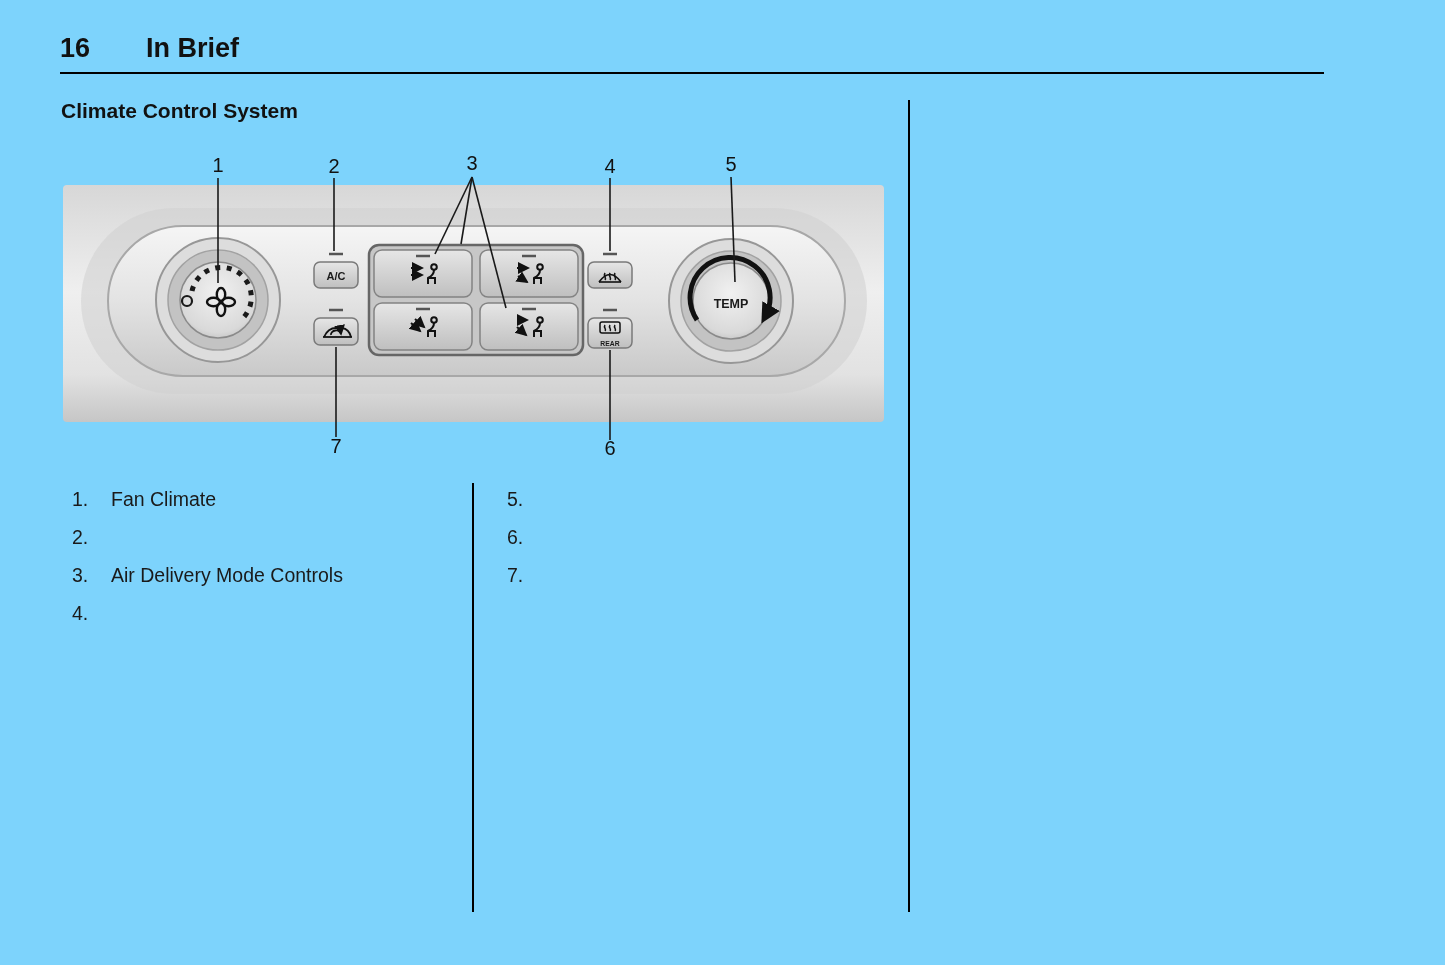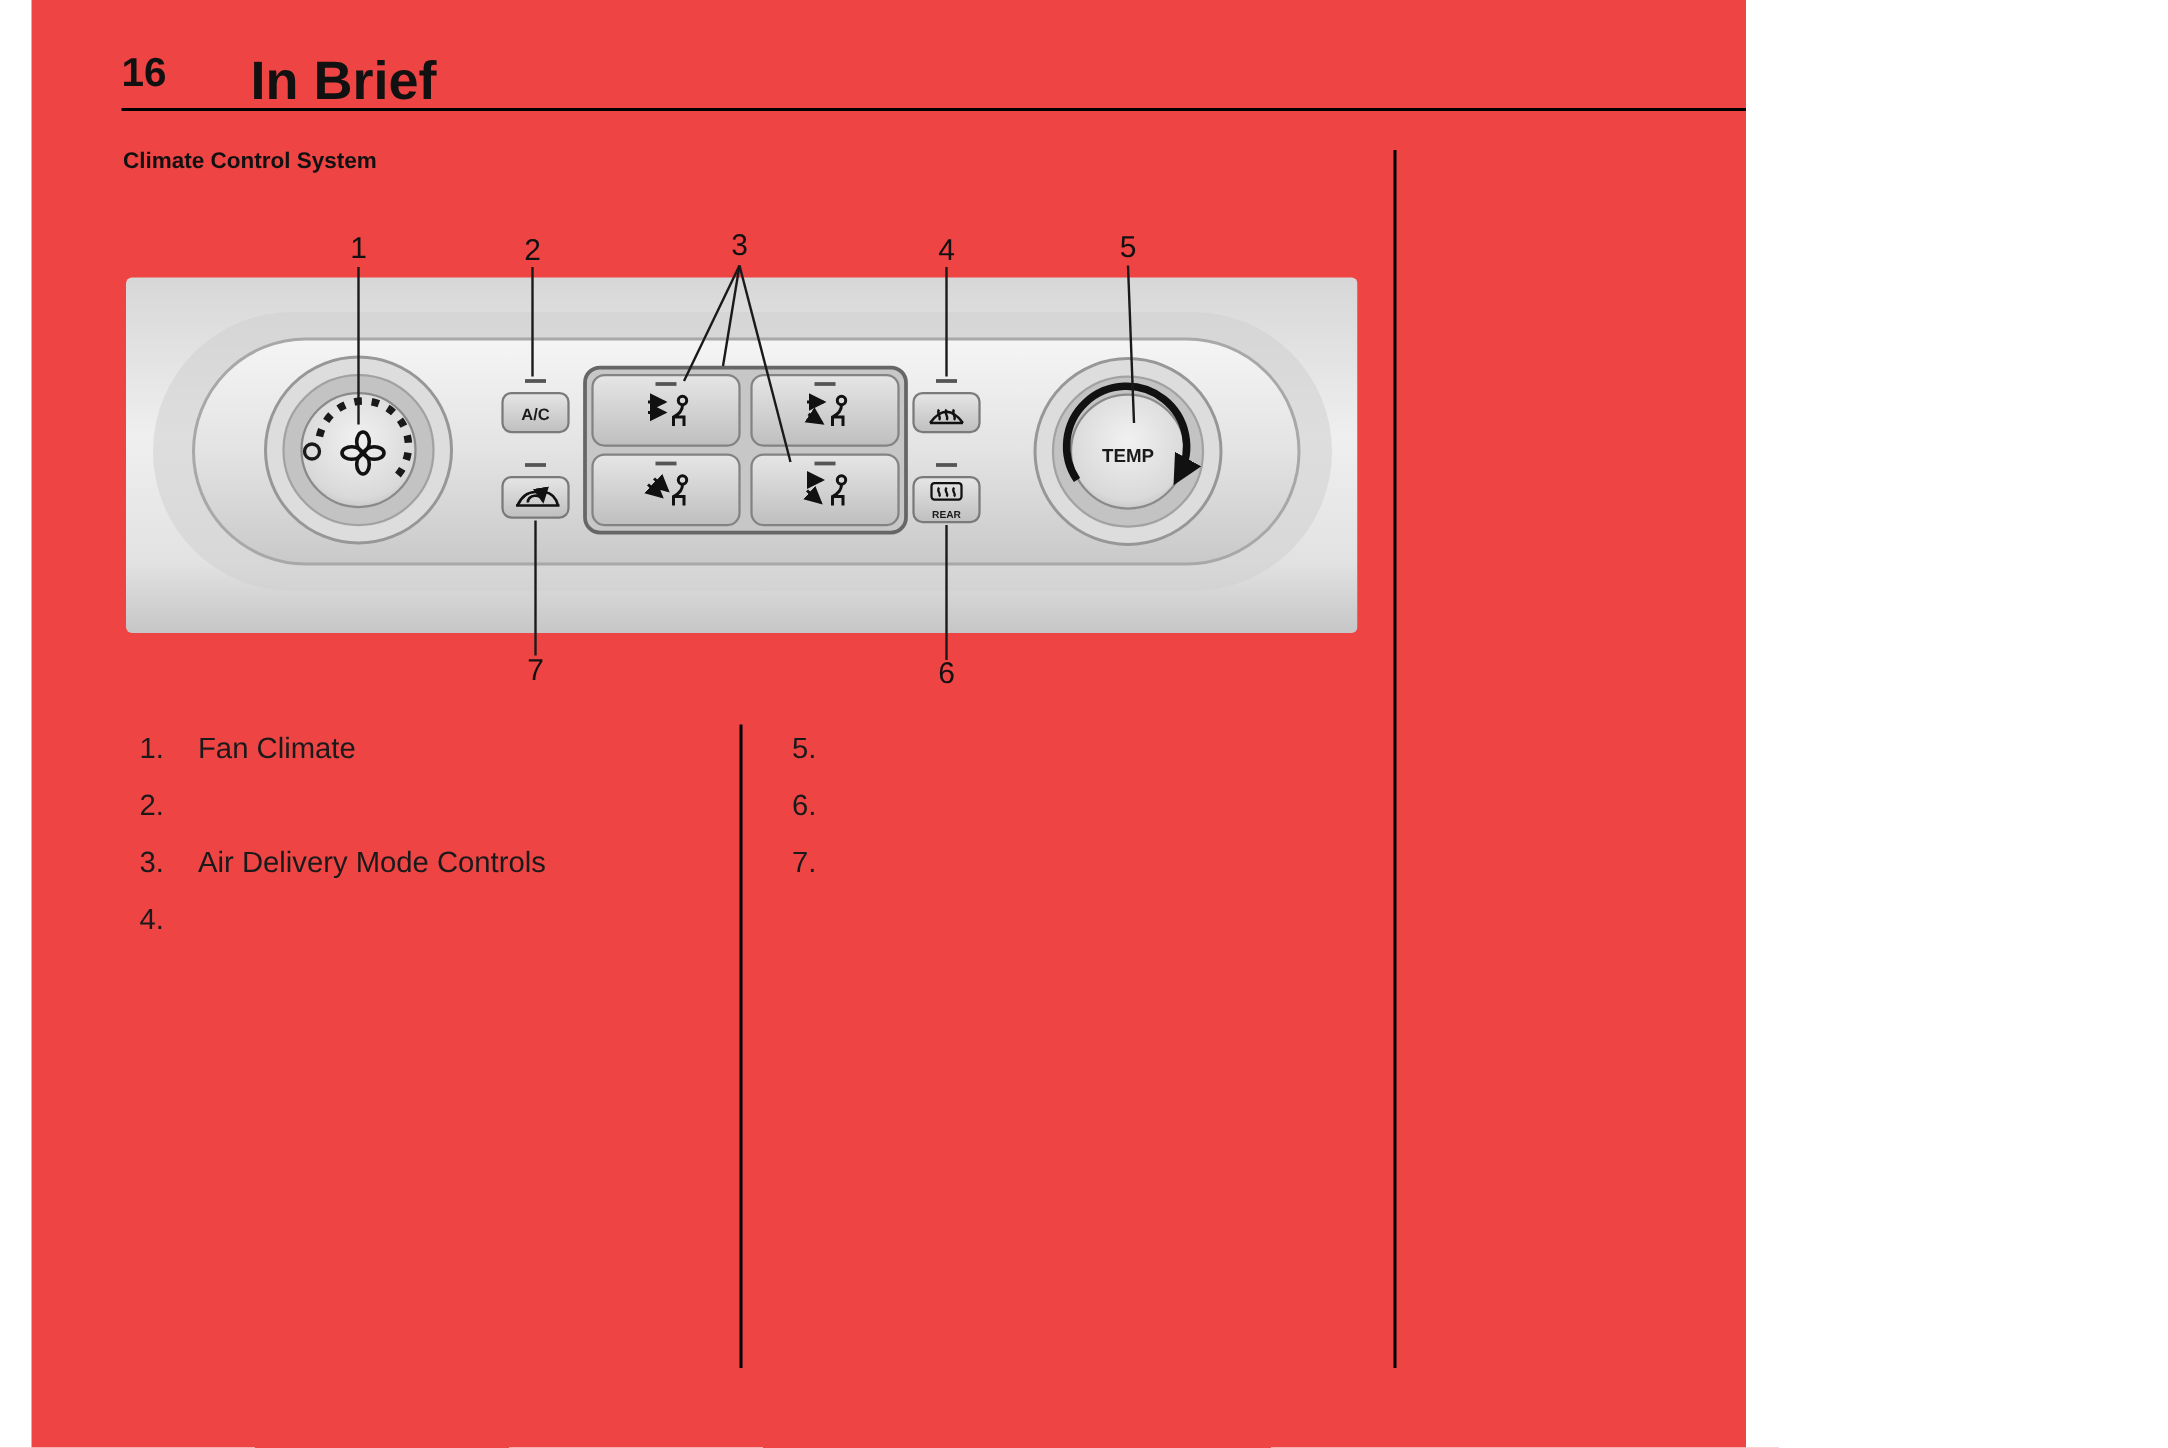--- a/index.html
+++ b/index.html
@@ -1,23 +1,23 @@
 <!DOCTYPE html>
 <html><head>
 <meta charset="utf-8">
 <style>
   html,body{margin:0;padding:0;background:#fff;}
   .page{
-    position:relative;width:1143px;height:965px;background:#ef4444;
-    font-family:"Liberation Sans",sans-serif;color:#111;overflow:hidden;margin-left:21px;
+    position:relative;width:1445px;height:965px;background:#7dd3fc;
+    font-family:"Liberation Sans",sans-serif;color:#111;overflow:hidden;
   }
   .hdr-num{position:absolute;left:60px;top:33px;font-size:27px;font-weight:700;}
-  .hdr-title{position:absolute;left:146px;top:33px;font-size:36px;font-weight:700;}
+  .hdr-title{position:absolute;left:146px;top:33px;font-size:27px;font-weight:700;}
   .hdr-rule{position:absolute;left:60px;top:72px;width:1264px;height:2px;background:#000;}
-  .section-title{position:absolute;left:61px;top:99px;font-size:15px;font-weight:700;}
+  .section-title{position:absolute;left:61px;top:99px;font-size:21px;font-weight:700;}
   .diagram{position:absolute;left:63px;top:150px;width:821px;height:310px;}
   .legend-col{position:absolute;display:flex;flex-direction:column;}
   .legend-left{left:72px;top:486px;width:390px;}
   .legend-right{left:507px;top:486px;width:340px;}
   .legend-item{display:flex;margin-bottom:11px;font-size:19.5px;line-height:27px;color:#1a1a1a;}
   .legend-item .num{width:39px;flex:0 0 39px;}
   .legend-item .txt{width:290px;}
   .col-divider{position:absolute;left:472px;top:483px;width:2px;height:429px;background:#000;}
   .right-divider{position:absolute;left:908px;top:100px;width:2px;height:812px;background:#000;}
   svg text{font-family:"Liberation Sans",sans-serif;}

